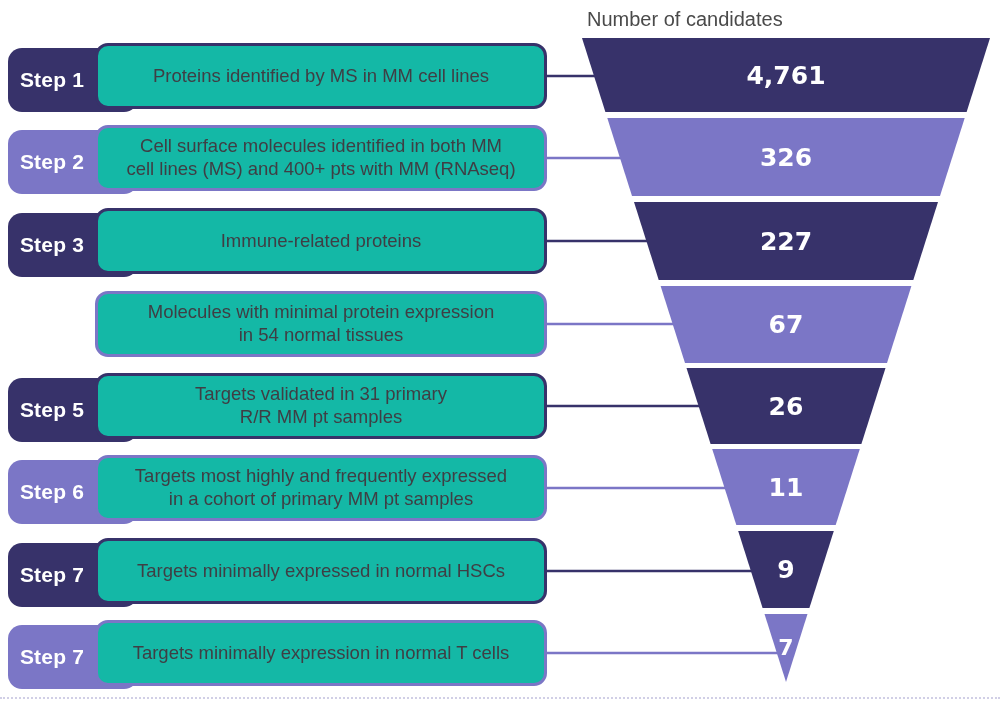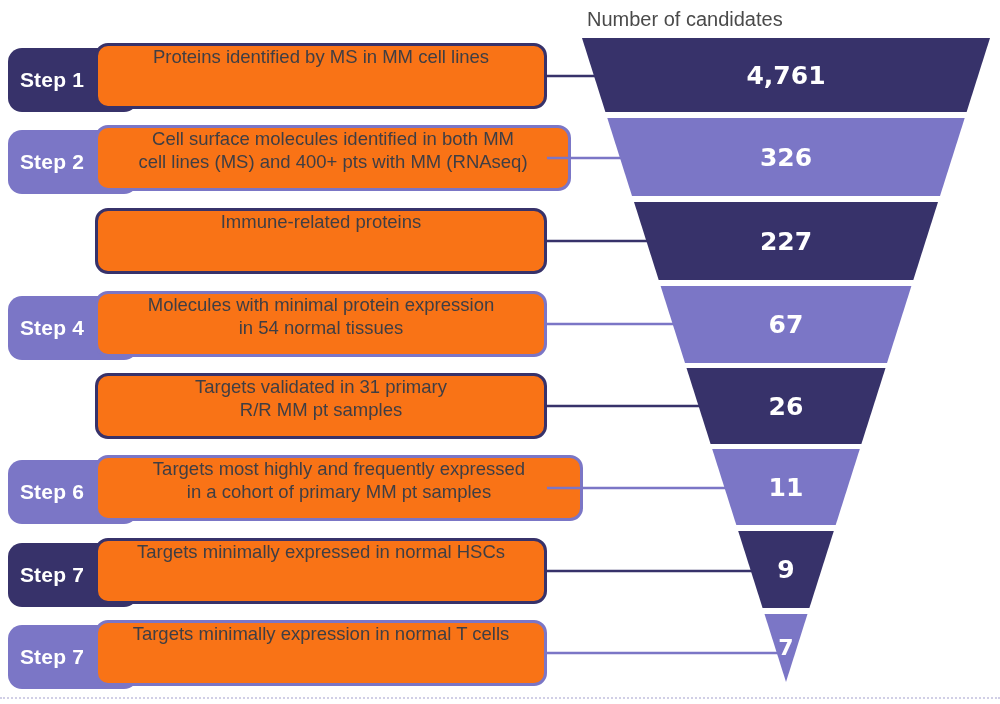--- a/index.html
+++ b/index.html
@@ -31,23 +31,23 @@
     width:88px;
     display:flex;align-items:center;justify-content:center;
     color:#ffffff;
     font-weight:bold;
     font-size:21px;
     letter-spacing:0.2px;
   }
   .step-desc{
     position:absolute;
     left:87px;right:0;top:3px;bottom:3px;
-    background:#f97316;
+    background:#14b8a6;
     border-radius:13px;
-    display:flex;justify-content:center;
+    display:flex;align-items:center;justify-content:center;
     text-align:center;
     padding:0 8px;
     box-sizing:border-box;
   }
   .step-desc.dark{border:3px solid var(--dark,#37326a);}
   .step-desc.light{border:3px solid var(--light,#7b76c6);}
   .step-desc-text{
     color:#3f3e44;
     font-size:18.5px;
     line-height:1.22;
@@ -86,50 +86,53 @@
 
   <div id="steps-col">
       <div class="step-row" style="top: 40px;">
         <div class="step-tab dark">
           <span class="step-tab-label">Step 1</span>
         </div>
         <div class="step-desc dark">
           <span class="step-desc-text">Proteins identified by MS in MM cell lines</span>
         </div>
       </div>
-      <div class="step-row" style="top: 122px; padding-left: 24px;">
+      <div class="step-row" style="top: 122px;">
         <div class="step-tab light">
           <span class="step-tab-label">Step 2</span>
         </div>
         <div class="step-desc light">
           <span class="step-desc-text">Cell surface molecules identified in both MM
 cell lines (MS) and 400+ pts with MM (RNAseq)</span>
         </div>
       </div>
       <div class="step-row" style="top: 205px;">
+        <div class="step-tab dark">
+          <span class="step-tab-label">Step 3</span>
+        </div>
         <div class="step-desc dark">
           <span class="step-desc-text">Immune-related proteins</span>
         </div>
       </div>
       <div class="step-row" style="top: 288px;">
-        <div class="step-tab light">
-          <span class="step-tab-label">Step 4</span>
-        </div>
         <div class="step-desc light">
           <span class="step-desc-text">Molecules with minimal protein expression
 in 54 normal tissues</span>
         </div>
       </div>
       <div class="step-row" style="top: 370px;">
+        <div class="step-tab dark">
+          <span class="step-tab-label">Step 5</span>
+        </div>
         <div class="step-desc dark">
           <span class="step-desc-text">Targets validated in 31 primary
 R/R MM pt samples</span>
         </div>
       </div>
-      <div class="step-row" style="top: 452px; padding-left: 36px;">
+      <div class="step-row" style="top: 452px;">
         <div class="step-tab light">
           <span class="step-tab-label">Step 6</span>
         </div>
         <div class="step-desc light">
           <span class="step-desc-text">Targets most highly and frequently expressed
 in a cohort of primary MM pt samples</span>
         </div>
       </div>
       <div class="step-row" style="top: 535px;">
         <div class="step-tab dark">

